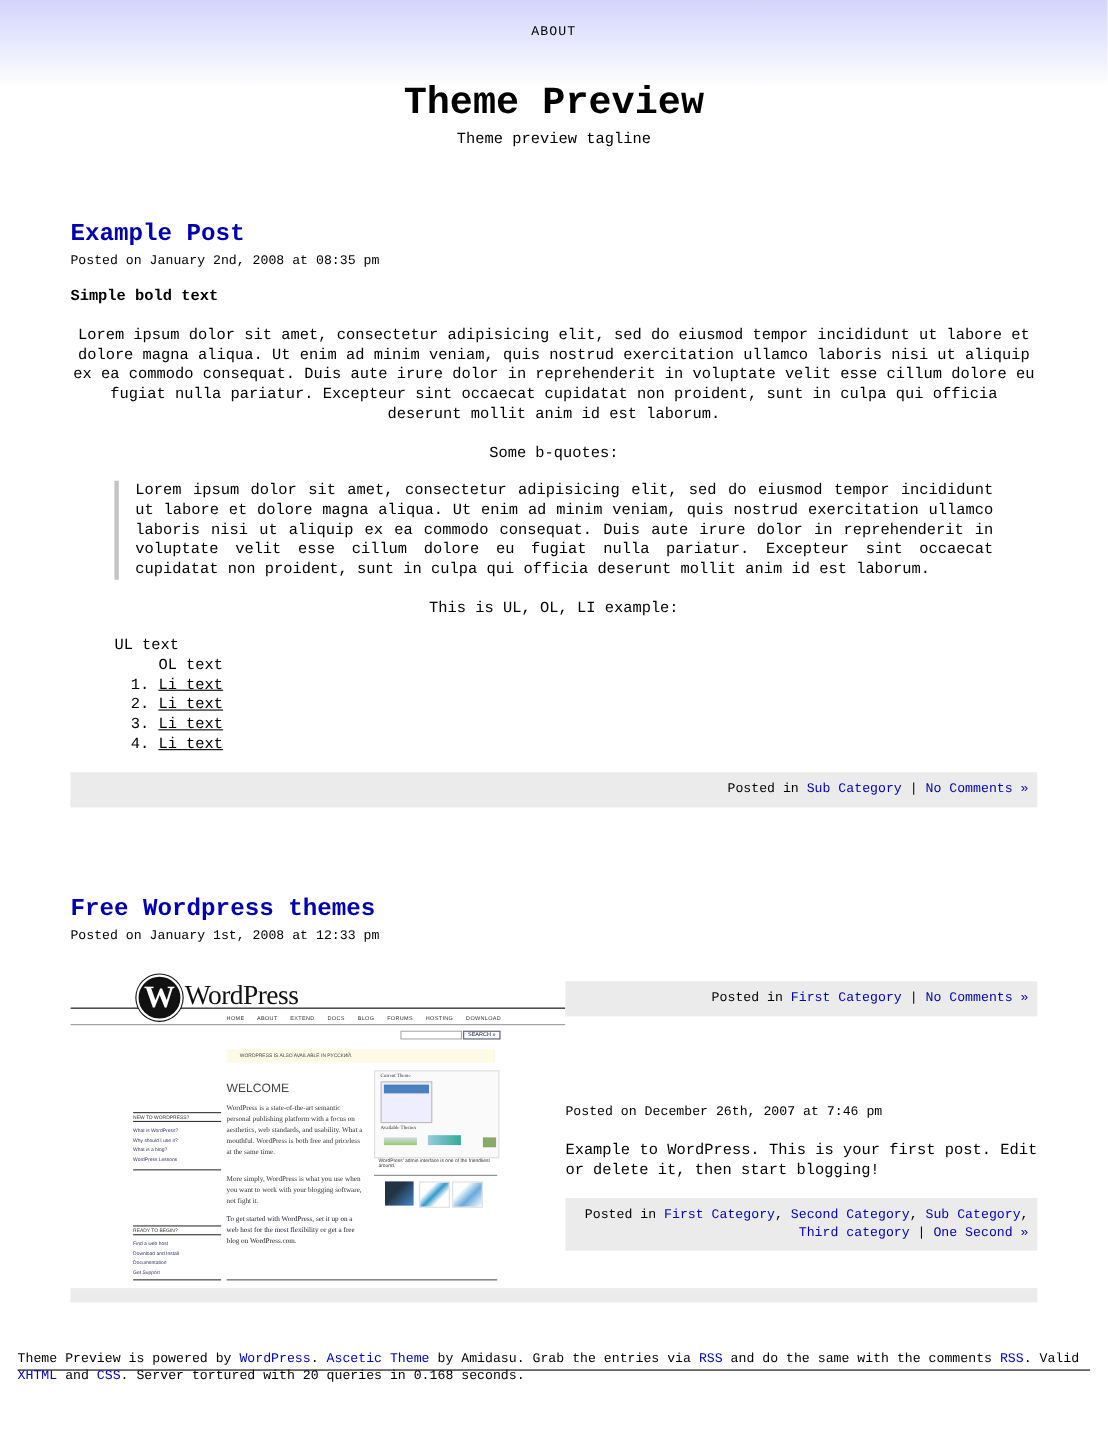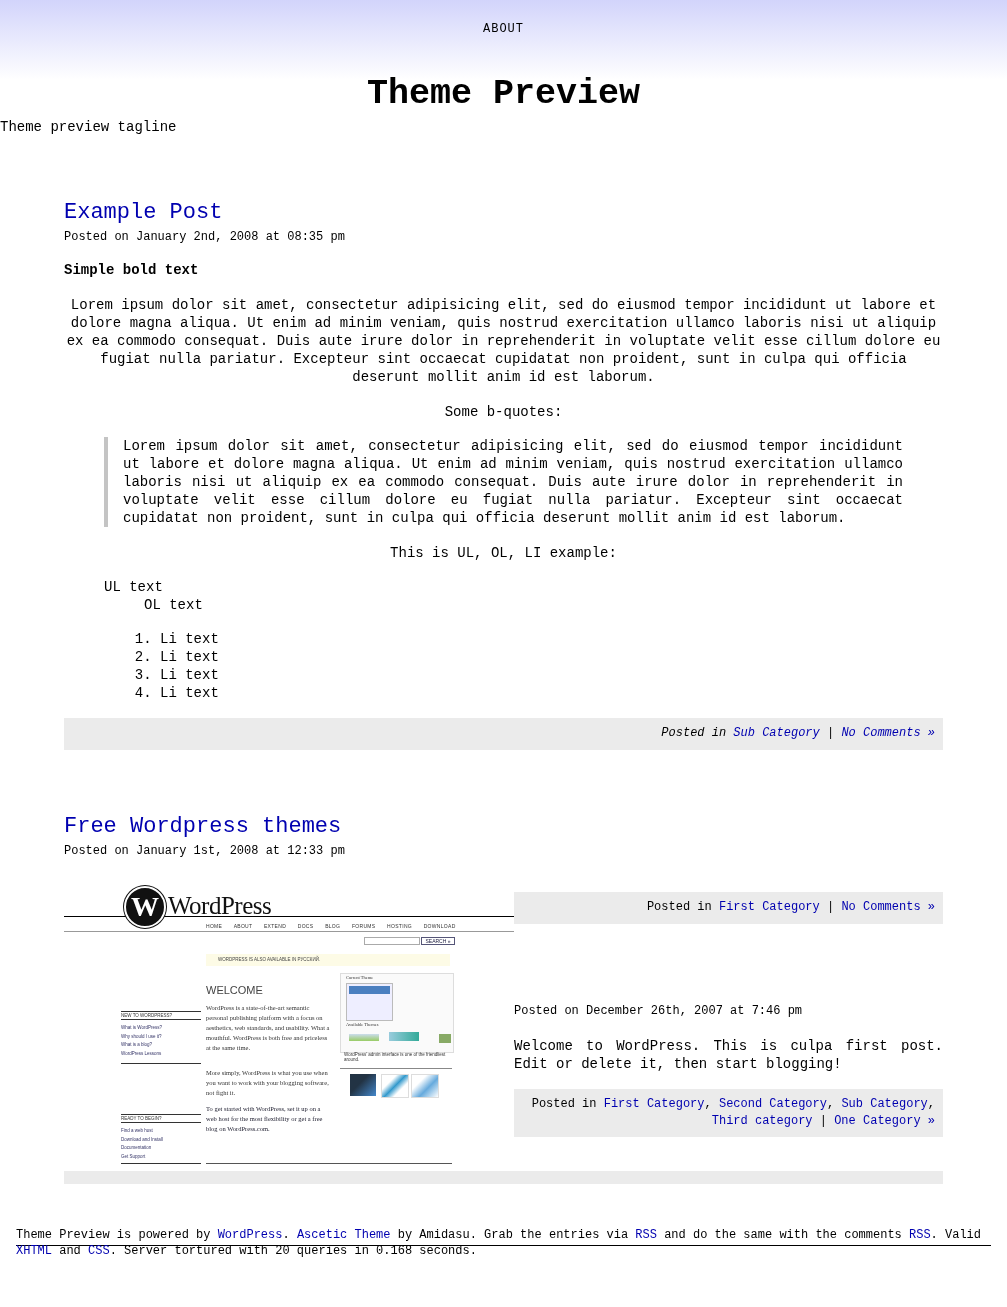--- a/index.html
+++ b/index.html
@@ -21,49 +21,49 @@
   .nav {
     position: absolute; top: 22px; left: 0; width: 1007px; text-align: center;
     font-size: 12px; letter-spacing: 1px;
   }
   .site-title {
     position: absolute; top: 74px; left: 0; width: 1007px; text-align: center;
     font-family: "Liberation Mono", monospace;
     font-weight: bold; font-size: 35px; line-height: 40px;
   }
   .tagline {
-    position: absolute; top: 119px; left: 0; width: 1007px; text-align: left;
+    position: absolute; top: 119px; left: 0; width: 1007px; text-align: center;
     font-size: 14px;
   }
   .content {
     position: absolute; left: 64px; top: 198px; width: 879px;
   }
   .post-title {
-    font-size: 22px; line-height: 30px; margin: 0; color: #0000b0; font-weight: normal;
+    font-size: 22px; line-height: 30px; margin: 0; color: #0000b0; font-weight: bold;
   }
   .post-date { font-size: 12px; line-height: 18px; margin: 0; }
   p { margin: 0; }
   .bold-line { font-weight: bold; font-size: 14px; line-height: 18px; margin-top: 15px; font-family: Liberation Mono, monospace; }
   .justify { text-align: justify; font-size: 14px; line-height: 18px; }
   .para { margin-top: 17px; text-align: center; }
   blockquote {
     margin: 16px 40px 0 40px;
     border-left: 4px solid #c4c4c4;
     padding-left: 15px;
     text-align: justify;
     font-size: 14px; line-height: 18px;
   }
   .lists { font-size: 14px; line-height: 18px; margin-top: 16px; padding-left: 40px; }
   .lists .ol-head { padding-left: 40px; }
-  .lists ol { margin: 16px; padding-left: 80px; }
+  .lists ol { margin: 0; padding-left: 80px; text-decoration: underline; }
   .postmeta {
     background: #ebebeb; text-align: right; font-size: 12px; line-height: 17px;
     padding: 7px 8px 7px 8px;
   }
-  .pm1 { margin-top: 16px; height: 18px; font-style: italic; }
+  .pm1 { margin-top: 16px; height: 18px; }
   .footer-line {
     position: absolute; left: 16px; top: 1245px; width: 975px; height: 0;
     border-top: 1px solid #000;
   }
   .footer {
     position: absolute; left: 16px; top: 1227px; width: 975px;
     font-size: 12px; line-height: 16px;
   }
   
   .wpshot {
@@ -185,29 +185,29 @@
         <span>|</span>
         <a href="#">No Comments »</a>
       </div>
     </div>
   </div>
 
   <div style="position:absolute; left:0; top:973px; width:879px; height:13px; background:#ebebeb;"></div>
 
   <div style="position:absolute; left:450px; top:804px; width:429px;">
     <p class="post-date">Posted on December 26th, 2007 at 7:46 pm</p>
-    <p class="justify" style="margin-top:17px;">Welcome to WordPress. This is culpa first post. Edit or delete it, then start blogging!</p>
+    <p class="justify" style="margin-top:17px;">Example to WordPress. This is your first post. Edit or delete it, then start blogging!</p>
     <div class="postmeta" style="margin-top:16px;">
       <span>Posted in</span>
       <a href="#">First Category</a>,
       <a href="#">Second Category</a>,
       <a href="#">Sub Category</a>,
       <a href="#">Third category</a>
       <span>|</span>
-      <a href="#">One Category »</a>
+      <a href="#">One Second »</a>
     </div>
   </div>
 </div>
 
 <div class="footer-line"></div>
 <div class="footer">
   <span>Theme Preview</span>
   <span>is powered by</span>
   <a href="#">WordPress</a>.
   <a href="#">Ascetic Theme</a>

